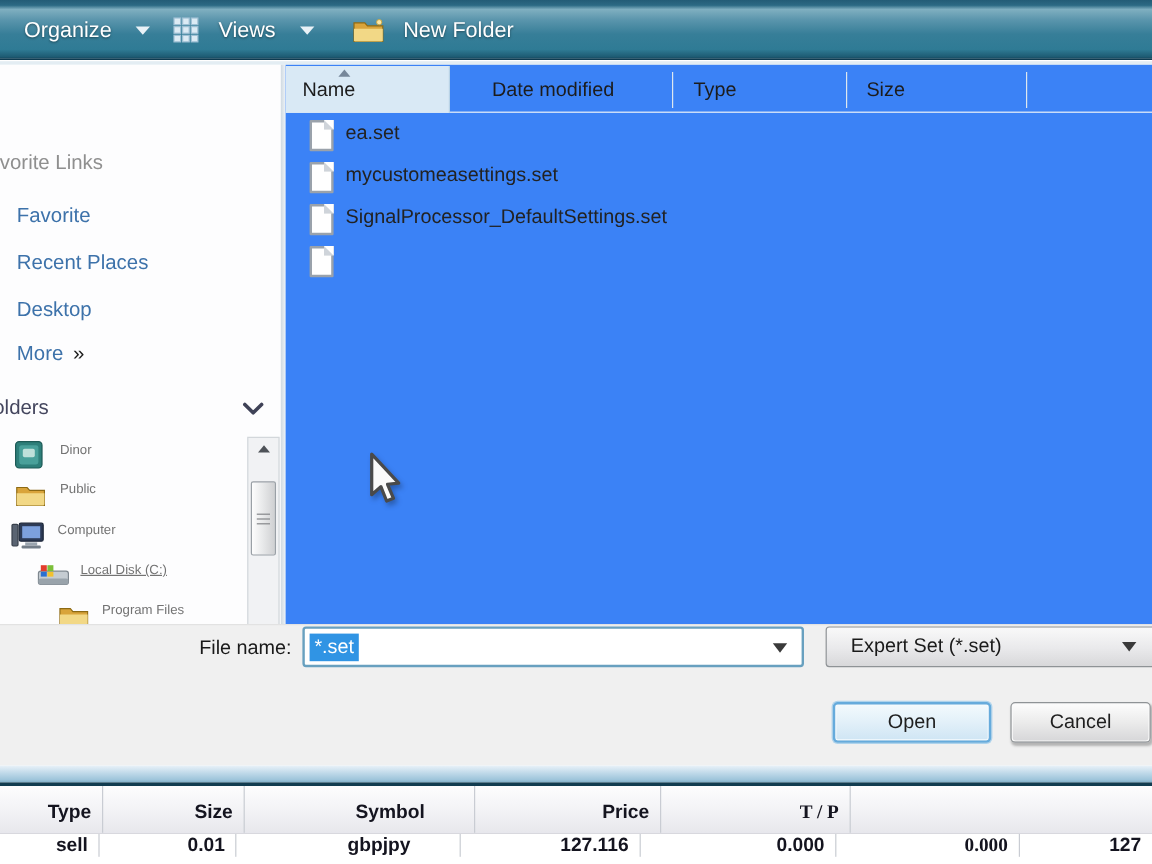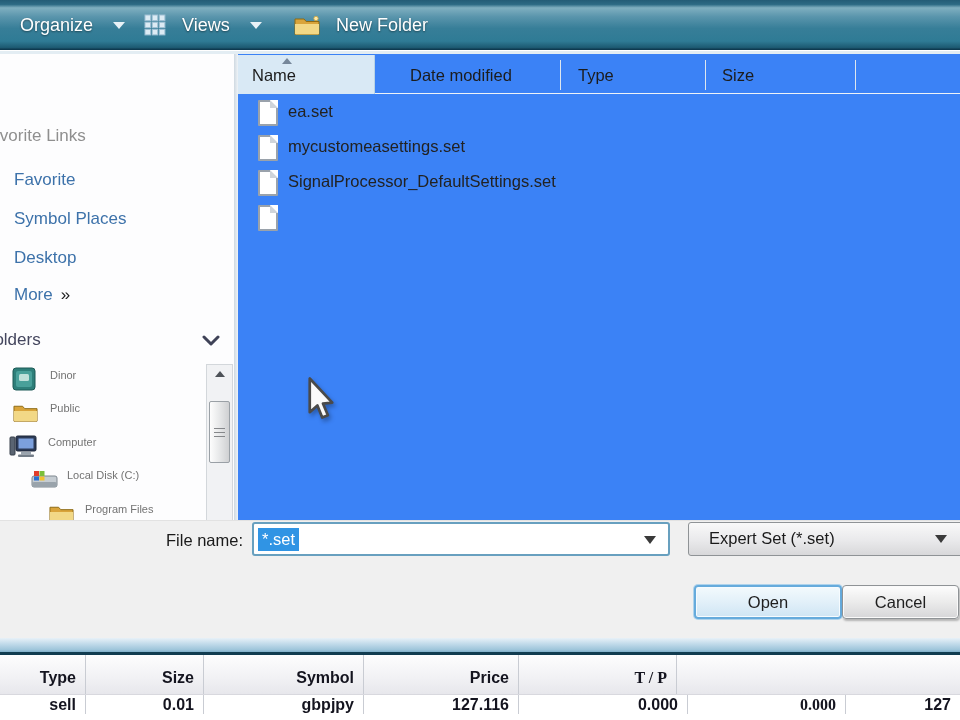--- a/index.html
+++ b/index.html
@@ -60,40 +60,40 @@
   .lower { position:absolute; left:0; top:520px; width:960px; height:118px; background:#f0f0f0; border-top:1px solid #e2e2e2; }
   .fn-label { position:absolute; left:140px; top:10px; width:103px; text-align:right; font-size:16.5px; color:#1a1a1a; }
   .fn-combo { position:absolute; left:252px; top:1px; width:418px; height:34px; background:#fff; border:2px solid #68a0bf; border-radius:3px; }
   .fn-selected { position:absolute; left:4px; top:4px; background:#3094e4; color:#fff; font-size:16.5px; padding:2px 4px; }
   .combo-caret { position:absolute; width:0; height:0; border-left:6px solid transparent; border-right:6px solid transparent; border-top:8px solid #3a3a3a; }
   .ft-combo { position:absolute; left:688px; top:1px; width:276px; height:34px; border:1px solid #8f9396; border-radius:3px;
     background:linear-gradient(180deg,#f9f9f9,#e9e9eb 55%,#d8d8da); }
   .ft-label { position:absolute; left:20px; top:6px; font-size:16.5px; color:#1a1a1a; }
   .btn { position:absolute; top:64px; height:34px; border-radius:4px; display:flex; align-items:center; justify-content:center;
     font-size:16.5px; color:#1f1f1f; cursor:default; }
-  .btn-open { left:694px; width:148px; border:2px solid #66abdc; box-shadow:0 0 0 1px #aed3ec, inset 0 0 0 1px #f6fbfe;
+  .btn-open { left:694px; width:132px; border:2px solid #66abdc; box-shadow:0 0 0 1px #aed3ec, inset 0 0 0 1px #f6fbfe;
     background:linear-gradient(180deg,#f3fafd,#e2f0f9 50%,#cfe5f4); }
   .btn-cancel { left:842px; width:117px; border:1px solid #8f9396; box-shadow:1px 2px 2px rgba(0,0,0,.25), inset 0 0 0 1px #fafafa;
     background:linear-gradient(180deg,#fdfdfd,#ebebeb 50%,#d6d6d8); }
 
   
   .win-bottom { position:absolute; left:0; top:638px; width:960px; height:17px;
     background:linear-gradient(180deg,#e8f1f8,#bfd9e9 45%,#9dc4da 85%,#7fafc9);
     border-bottom:3px solid #113c50; }
 
   
   .terminal { position:absolute; left:0; top:655px; width:960px; height:65px; background:#fff; overflow:hidden; }
   .t-head { position:absolute; left:0; top:0; width:960px; height:40px; display:flex;
     background:linear-gradient(180deg,#fdfdfe,#f1f1f4 60%,#e7e7ec); border-bottom:1px solid #d8d8de; }
   .t-row { position:absolute; left:0; top:40px; width:960px; height:19px; display:flex; background:#fff; }
   .t-cell { height:100%; text-align:right; padding-right:9px; font-size:16px; font-weight:600; color:#14141f;
     display:flex; align-items:center; justify-content:flex-end; overflow:hidden; }
   .t-head .t-cell { padding-top:6px; }
   .t-cell + .t-cell { border-left:1px solid #c9ccd3; }
-  .w0{width:85px;} .w1{width:118px;} .w2{width:160px;} .w3{width:155px;} .w4{width:169px;} .w5{width:158px;font-family:Liberation Serif, serif;} .w6{width:115px;}
+  .w0{width:85px;} .w1{width:118px;} .w2{width:160px;} .w3{width:155px;margin-left:32px;} .w4{width:169px;} .w5{width:158px;font-family:Liberation Serif, serif;} .w6{width:115px;}
 
   
   .cursor { position:absolute; left:303px; top:376px; filter:drop-shadow(2px 3px 2px rgba(0,0,0,.28)); }
 </style>
 </head>
 <body>
 
 <div id="screen">
 
   <div class="toolbar">
@@ -125,21 +125,21 @@
         <circle cx="22" cy="3.5" r="2.2" fill="#ffe9a8" stroke="#c9a33c" stroke-width="0.8"></circle>
       </svg>
       <span>New Folder</span>
     </div>
   </div>
   <div class="toolbar-underline"></div>
 
   <div class="sidebar">
     <div class="fav-header">Favorite Links</div>
     <div class="fav-link" style="top:116px;">Favorite</div>
-    <div class="fav-link" style="top:155px;">Symbol Places</div>
+    <div class="fav-link" style="top:155px;">Recent Places</div>
     <div class="fav-link" style="top:194px;">Desktop</div>
     <div class="more-row">
       <span>More</span><span class="more-chev">»</span>
     </div>
 
     <div class="folders-bar">
       <span class="folders-label">Folders</span>
       <svg class="folders-chevron" width="18" height="12" viewBox="0 0 18 12">
         <polyline points="2,2 9,9 16,2" fill="none" stroke="#3f4257" stroke-width="3" stroke-linecap="round" stroke-linejoin="round"></polyline>
       </svg>
@@ -177,21 +177,21 @@
 
       <div class="tree-row" style="top:108px; left:0;">
         <svg style="position:absolute;left:31px;top:6px;" width="27" height="19" viewBox="0 0 27 19">
           <rect x="1" y="6" width="25" height="11" rx="2" fill="#c5ccd2" stroke="#7e878f"></rect>
           <rect x="1" y="12" width="25" height="5" rx="2" fill="#99a3ab"></rect>
           <rect x="3" y="1" width="5" height="5" fill="#e23d2c"></rect>
           <rect x="8.5" y="1" width="5" height="5" fill="#7bbf3a"></rect>
           <rect x="3" y="6.5" width="5" height="4" fill="#2a6fd0"></rect>
           <rect x="8.5" y="6.5" width="5" height="4" fill="#f2c12e"></rect>
         </svg>
-        <span class="tree-label" style="left:67px;">Local Disk (C:)</span>
+        <span class="tree-label" style="left:67px;text-decoration:underline;">Local Disk (C:)</span>
       </div>
 
       <div class="tree-row" style="top:142px; left:0;">
         <svg style="position:absolute;left:49px;top:5px;" width="25" height="21" viewBox="0 0 26 21">
           <path d="M1 4 h9 l2.2 2.5 h12.8 v13 h-24 z" fill="#d9a43b" stroke="#8d6a14" stroke-width="1"></path>
           <path d="M1 9 h24 v9.5 q0 1-1 1 h-22 q-1 0-1-1 z" fill="#f2d886"></path>
         </svg>
         <span class="tree-label" style="left:85px;">Program Files</span>
       </div>
 

